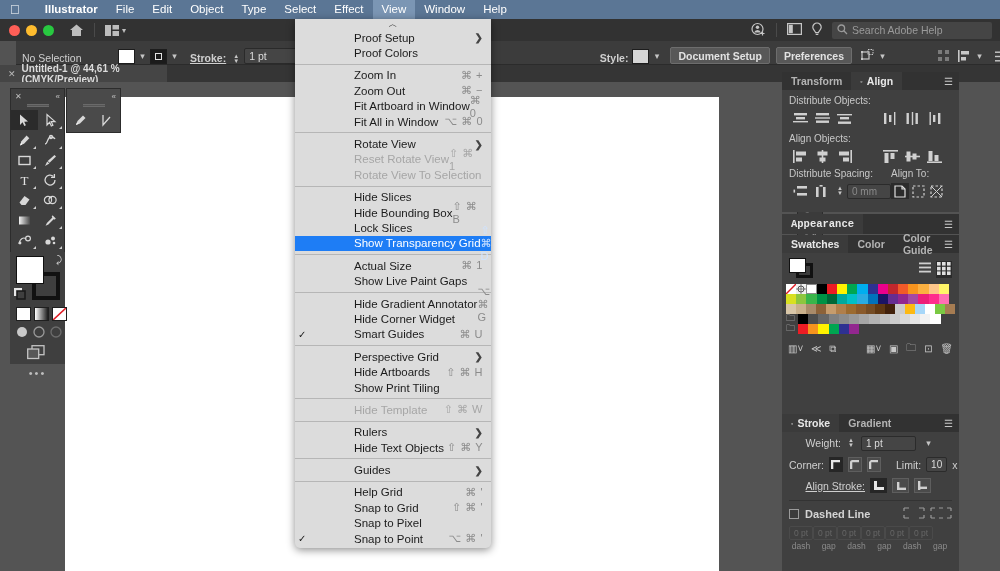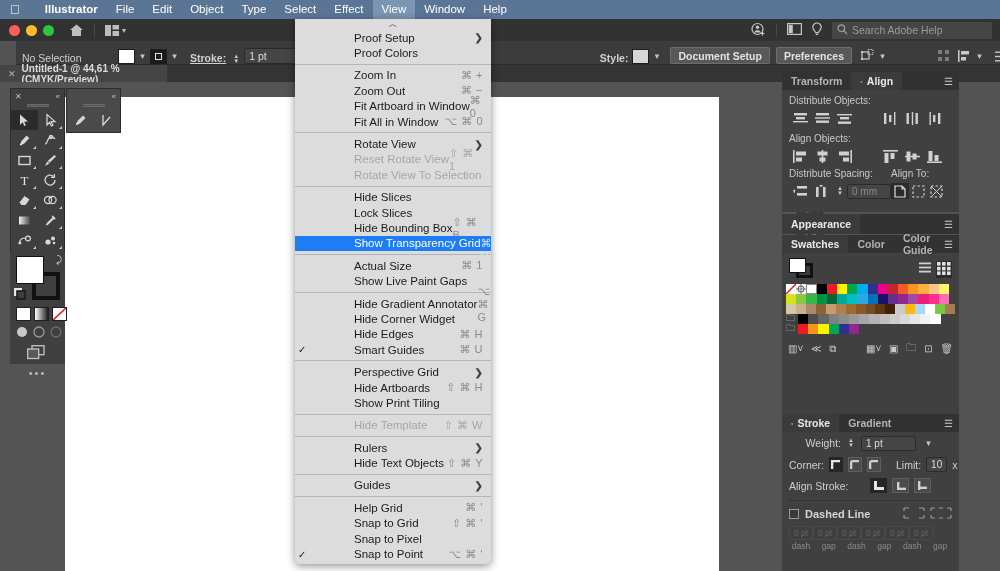--- a/index.html
+++ b/index.html
@@ -710,21 +710,21 @@
               <svg width="13" height="13" viewBox="0 0 13 13">
                 <rect x="1" y="1" width="11" height="11" fill="none" stroke="#d0d0d0" stroke-width="1.2" stroke-dasharray="2.5 2"></rect>
                 <path d="M1 1l11 11M12 1L1 12" stroke="#d0d0d0" stroke-width="1"></path>
               </svg>
             </span>
       </div>
     </div>
   </div>
 </div>
 
-<div class="rpanel" style="top:214px;height:20px;">
+<div class="rpanel" style="top:214px;height:20px;font-family:Liberation Mono, monospace;">
   <div class="ptabs" style="height:20px;">
     <div class="ptab active">
       <span>Appearance</span>
     </div>
     <span class="pmenu" style="top:5px;">☰</span>
   </div>
 </div>
 
 <div class="rpanel" style="top:235px;height:180px;">
   <div class="ptabs">
@@ -912,21 +912,21 @@
           </svg>
         </span>
     <span class="lab" style="margin-left:10px;">Limit:</span>
     <span class="numfield" style="width:38px;color:#dcdcdc;">
       <span>10</span>
     </span>
     <span class="lab">x</span>
   </div>
 
   <div class="frow">
-    <span style="width:76px;" class="lab">Align Stroke:</span>
+    <span style="width:76px;text-align:right;text-decoration:underline;" class="lab">Align Stroke:</span>
     <span class="segbtn on">
           <svg width="12" height="11" viewBox="0 0 12 11">
             <rect x="1" y="1" width="3" height="9" fill="#e6e6e6"></rect>
             <rect x="1" y="7" width="10" height="3" fill="#e6e6e6"></rect>
           </svg>
         </span>
     <span class="segbtn">
           <svg width="12" height="11" viewBox="0 0 12 11">
             <rect x="2" y="2" width="2.4" height="8" fill="#d0d0d0"></rect>
             <rect x="2" y="7.6" width="9" height="2.4" fill="#d0d0d0"></rect>
@@ -1013,26 +1013,26 @@
         <div class="mrow dis">
           <span class="mlabel">Rotate View To Selection</span>
           <span class="key"></span>
         </div>
         <div class="mdiv"></div>
         <div class="mrow">
           <span class="mlabel">Hide Slices</span>
           <span class="key"></span>
         </div>
         <div class="mrow">
+          <span class="mlabel">Hide Bounding Box</span>
+          <span class="key">⇧ ⌘ B</span>
+        </div>
+        <div class="mrow">
           <span class="mlabel">Lock Slices</span>
           <span class="key"></span>
-        </div>
-        <div class="mrow">
-          <span class="mlabel">Hide Bounding Box</span>
-          <span class="key">⇧ ⌘ B</span>
         </div>
         <div class="mrow hl">
           <span class="mlabel">Show Transparency Grid</span>
           <span class="key">⇧ ⌘ D</span>
         </div>
         <div class="mdiv"></div>
         <div class="mrow">
           <span class="mlabel">Actual Size</span>
           <span class="key">⌘ 1</span>
         </div>
@@ -1041,24 +1041,20 @@
           <span class="key"></span>
         </div>
         <div class="mdiv"></div>
         <div class="mrow">
           <span class="mlabel">Hide Gradient Annotator</span>
           <span class="key">⌥ ⌘ G</span>
         </div>
         <div class="mrow">
           <span class="mlabel">Hide Corner Widget</span>
           <span class="key"></span>
-        </div>
-        <div class="mrow">
-          <span class="mlabel">Hide Edges</span>
-          <span class="key">⌘ H</span>
         </div>
         <div class="mrow">
           <span class="tick">✓</span>
           <span class="mlabel">Smart Guides</span>
           <span class="key">⌘ U</span>
         </div>
         <div class="mdiv"></div>
         <div class="mrow">
           <span class="mlabel">Perspective Grid</span>
           <span class="arrow">❯</span>

